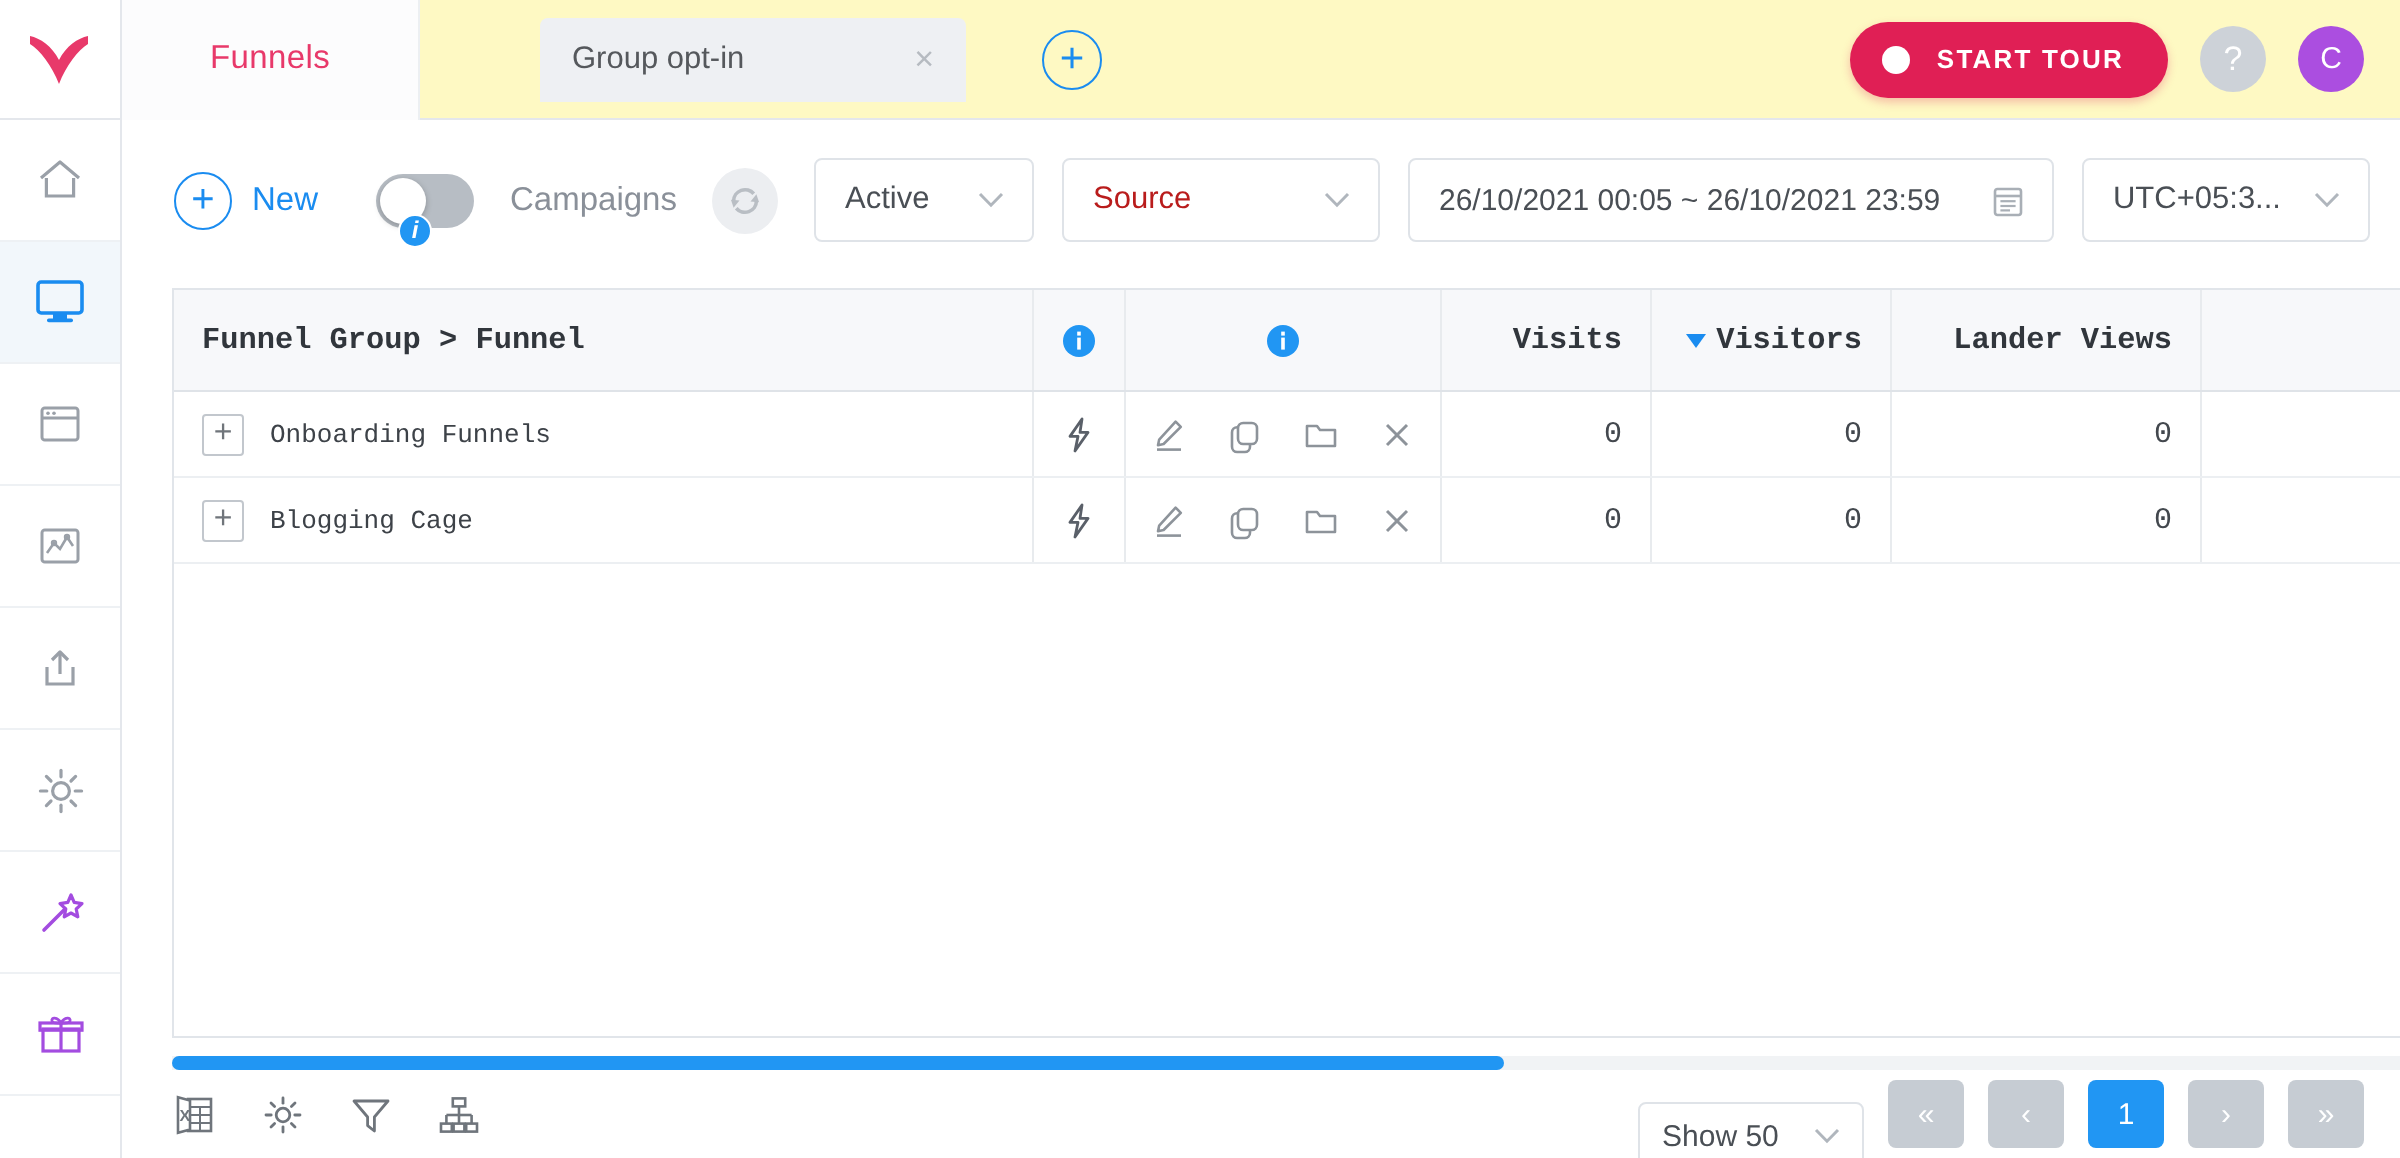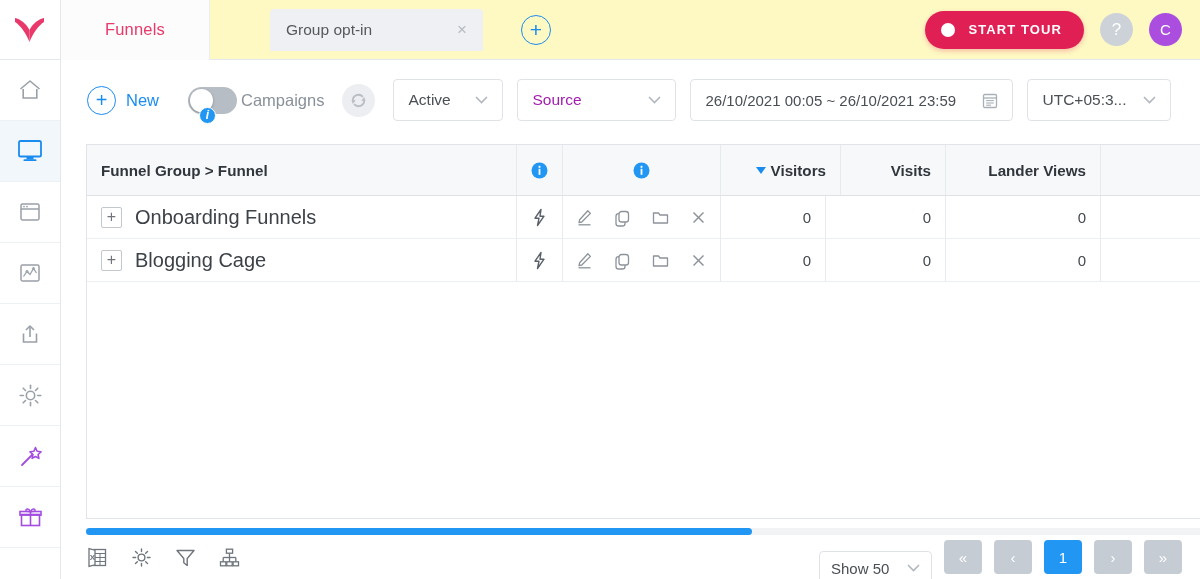--- a/index.html
+++ b/index.html
@@ -114,73 +114,73 @@
     box-shadow: 0 1px 3px rgba(0,0,0,.25);
   }
   .info-badge {
     position: absolute; left: 11px; bottom: -10px;
     width: 17px; height: 17px; border-radius: 50%;
     background: #2196f3; color: #ffffff;
     font-size: 12px; font-weight: bold; font-style: italic;
     display: flex; align-items: center; justify-content: center;
     border: 1.5px solid #ffffff;
   }
-  .campaigns-label { margin-left: 4px; color: #8a9099; font-size: 16.5px; }
+  .campaigns-label { margin-left: 18px; color: #8a9099; font-size: 16.5px; }
 
   .refresh-btn {
     margin-left: 18px; width: 33px; height: 33px; border-radius: 50%;
     background: #eceef1; display: flex; align-items: center; justify-content: center;
     cursor: pointer;
   }
 
   .select {
     height: 42px; border: 1px solid #dfe3e8; border-radius: 4px;
     background: #ffffff; display: flex; align-items: center;
     padding: 0 14px; gap: 10px; cursor: pointer;
   }
   .select-value { font-size: 15.5px; color: #4a4f55; white-space: nowrap; }
-  .select-value.ph { color: #a21caf; }
+  .select-value.ph { color: #b91c1c; }
   .select .chev { margin-left: auto; }
   #status-select { margin-left: 18px; width: 110px; }
   #source-select { margin-left: 14px; width: 159px; }
   #daterange-select { margin-left: 14px; width: 323px; }
   #timezone-select { margin-left: 14px; width: 144px; }
   .date-text { font-size: 15px; color: #4a4f55; white-space: nowrap; }
 
   
   .table-area {
     position: absolute; left: 86px; top: 144px; width: 1114px; height: 375px;
     border: 1px solid #e1e5ea; border-right: none;
     background: #ffffff; overflow: hidden;
   }
   .grid { width: 1199px; }
   .row { display: flex; }
   .thead .row { height: 51px; background: #f7f8fa; border-bottom: 1px solid #dfe3e8; }
   .cell {
     border-right: 1px solid #e8ebee;
     display: flex; align-items: center;
-    padding: 0 14px; font-size: 15px; color: #43484e;
+    padding: 0 14px; font-size: 15px; color: #43484e; font-family: Liberation Mono, monospace;
   }
   .thead .cell { font-weight: bold; color: #31363c; font-size: 15.2px; }
   .c-name   { width: 430px; }
   .c-info1  { width: 46px;  justify-content: center; }
   .c-actions{ width: 158px; justify-content: center; }
   .c-num    { width: 105px; justify-content: flex-end; }
   .c-num2   { width: 120px; justify-content: flex-end; }
   .c-num3   { width: 155px; justify-content: flex-end; }
   .c-num4   { width: 150px; justify-content: flex-end; }
 
   .tbody .row { height: 43px; border-bottom: 1px solid #eceff2; background:#fff; }
   .expander {
     width: 21px; height: 21px; border: 1px solid #c2c7cd; border-radius: 2px;
     display: flex; align-items: center; justify-content: center;
     color: #70757b; font-size: 16px; line-height: 1; margin-right: 13px;
     cursor: pointer; flex: none;
   }
-  .row-name { font-size: 20px; color: #3d4248; }
+  .row-name { font-size: 13px; color: #3d4248; }
   .actions { display: flex; align-items: center; gap: 19px; }
   .act { cursor: pointer; display: flex; align-items: center; }
 
   .sort-arrow {
     display: inline-block; width: 0; height: 0;
     border-left: 5.5px solid transparent; border-right: 5.5px solid transparent;
     border-top: 7px solid #1a8cf0; margin-right: 5px;
   }
   .th-flex { display: flex; align-items: center; }
 
@@ -397,27 +397,27 @@
               <rect x="7.6" y="3.8" width="1.8" height="2" fill="#fff"></rect>
             </svg>
           </div>
           <div class="cell c-actions">
             <svg width="17" height="17" viewBox="0 0 17 17">
               <circle cx="8.5" cy="8.5" r="8" fill="#2196f3"></circle>
               <rect x="7.6" y="6.8" width="1.8" height="6" fill="#fff"></rect>
               <rect x="7.6" y="3.8" width="1.8" height="2" fill="#fff"></rect>
             </svg>
           </div>
+          <div class="cell c-num">Visits</div>
           <div class="cell c-num2">
             <span class="th-flex">
               <span class="sort-arrow"></span>
               <span>Visitors</span>
             </span>
           </div>
-          <div class="cell c-num">Visits</div>
           <div class="cell c-num3">Lander Views</div>
           <div class="cell c-num4">Lan</div>
         </div>
       </div>
 
       <div class="tbody">
 
         <div class="row">
           <div class="cell c-name">
             <span class="expander">+</span>

